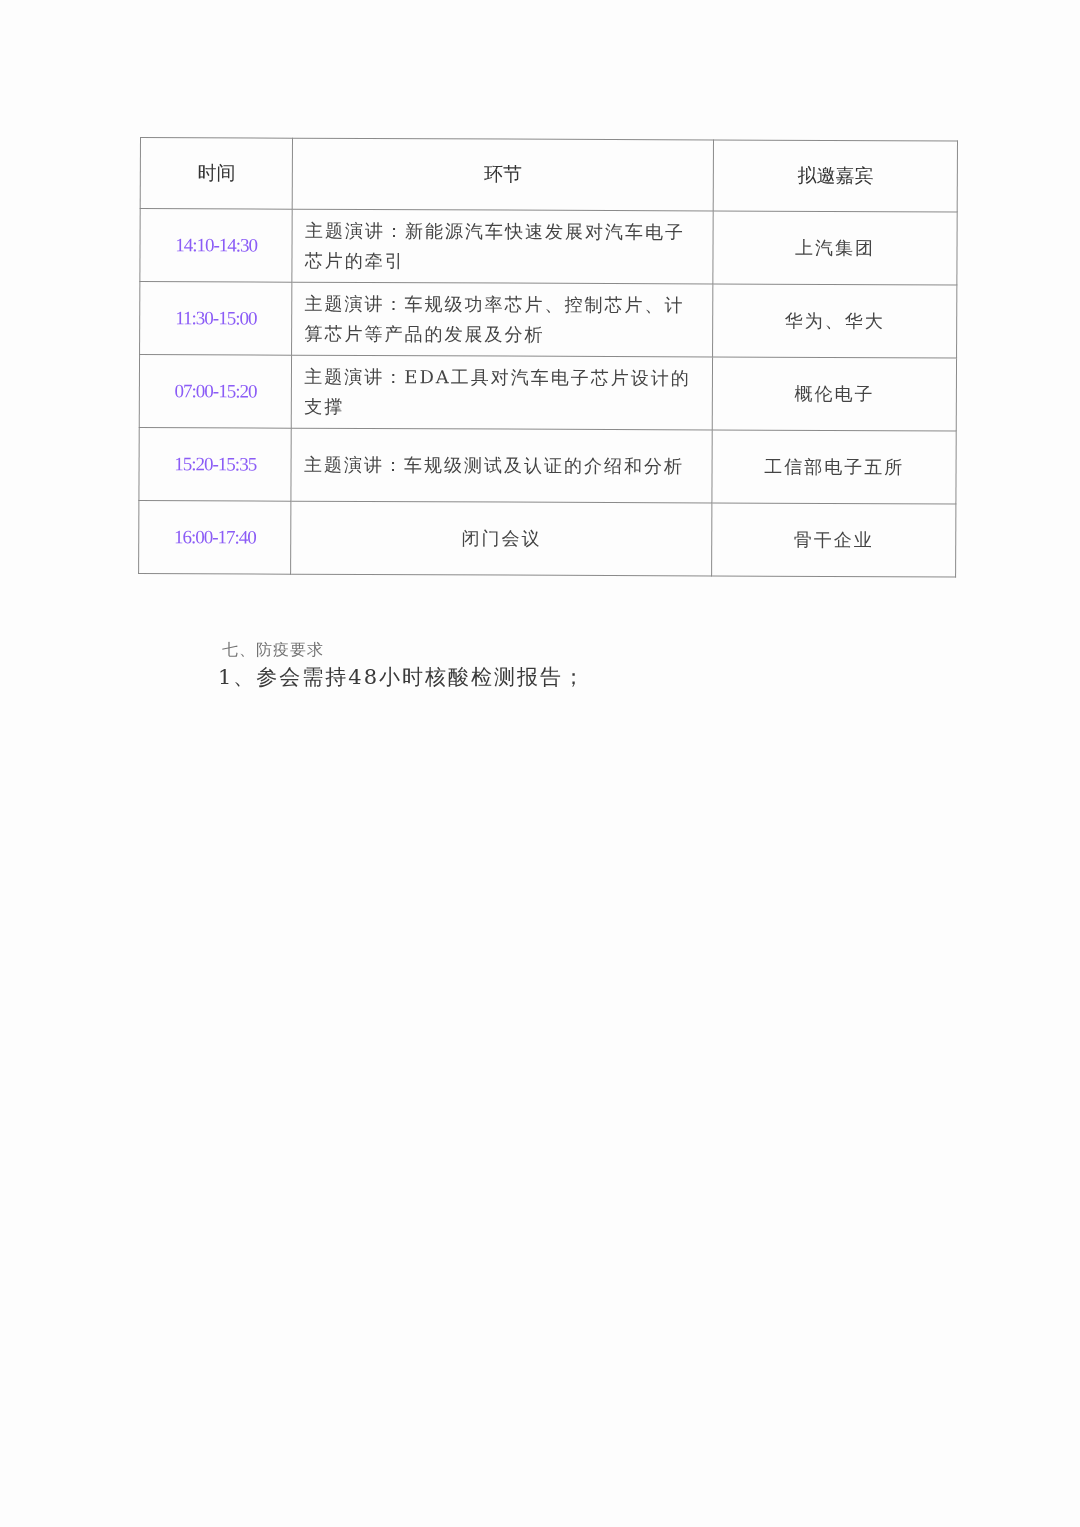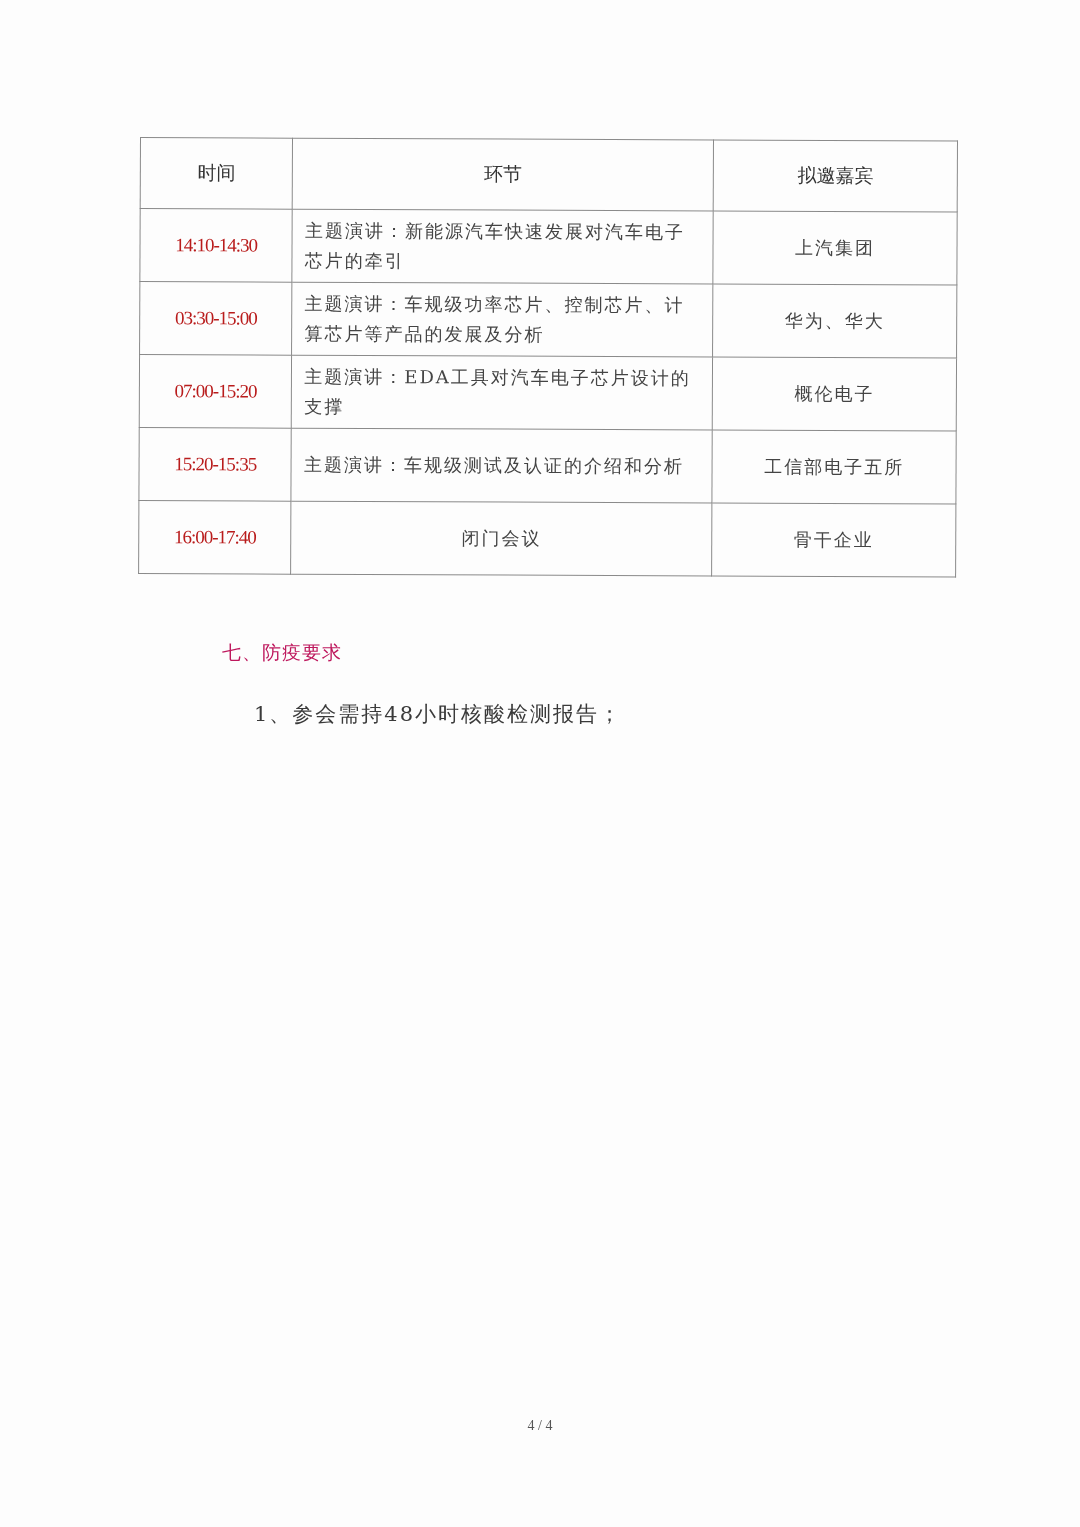--- a/index.html
+++ b/index.html
@@ -47,21 +47,21 @@
     .col-session { width: 422px; }
     .col-guest { width: 244px; }
     .schedule-table td {
       height: 72px;
     }
     .cell-time {
       text-align: center;
       font-family: "Liberation Serif", "DejaVu Serif", serif;
       font-size: 19px;
       letter-spacing: -1px;
-      color: #b91c1c;
+      color: #8b5cf6;
     }
     .cell-session {
       text-align: left;
       padding: 0 12px !important;
       font-size: 18px;
       line-height: 30px;
       letter-spacing: 2px;
       color: #444;
     }
     .cell-session.center {
@@ -71,32 +71,32 @@
       text-align: center;
       font-size: 18px;
       letter-spacing: 2px;
       color: #444;
     }
     .section-heading {
       position: absolute;
       left: 222px;
       top: 640px;
       font-family: "DejaVu Sans", "Liberation Sans", sans-serif;
-      font-size: 19px;
-      color: #be185d;
+      font-size: 16px;
+      color: #737373;
       letter-spacing: 1px;
     }
     .req-item {
       position: absolute;
       left: 218px;
       font-size: 21px;
       color: #3a3a3a;
       letter-spacing: 2px;
     }
-    .req-1 { top: 700px; margin-left: 36px; }
+    .req-1 { top: 663px; }
     .req-2 { top: 756px; }
     .page-number {
       position: absolute;
       left: 0;
       width: 1080px;
       top: 1418px;
       text-align: center;
       font-family: "Liberation Serif", serif;
       font-size: 14px;
       color: #555;
@@ -118,21 +118,21 @@
     <tbody>
       <tr>
         <td class="cell-time">14:10-14:30</td>
         <td class="cell-session">
           <div>主题演讲：新能源汽车快速发展对汽车电子</div>
           <div>芯片的牵引</div>
         </td>
         <td class="cell-guest">上汽集团</td>
       </tr>
       <tr>
-        <td class="cell-time">03:30-15:00</td>
+        <td class="cell-time">11:30-15:00</td>
         <td class="cell-session">
           <div>主题演讲：车规级功率芯片、控制芯片、计</div>
           <div>算芯片等产品的发展及分析</div>
         </td>
         <td class="cell-guest">华为、华大</td>
       </tr>
       <tr>
         <td class="cell-time">07:00-15:20</td>
         <td class="cell-session">
           <div>主题演讲：EDA工具对汽车电子芯片设计的</div>
@@ -151,14 +151,13 @@
         <td class="cell-time">16:00-17:40</td>
         <td class="cell-session center">闭门会议</td>
         <td class="cell-guest">骨干企业</td>
       </tr>
     </tbody>
   </table>
 
   <div class="section-heading">七、防疫要求</div>
   <div class="req-item req-1">1、参会需持48小时核酸检测报告；</div>
 
-  <div class="page-number">4 / 4</div>
 </div>
 
 </body></html>

